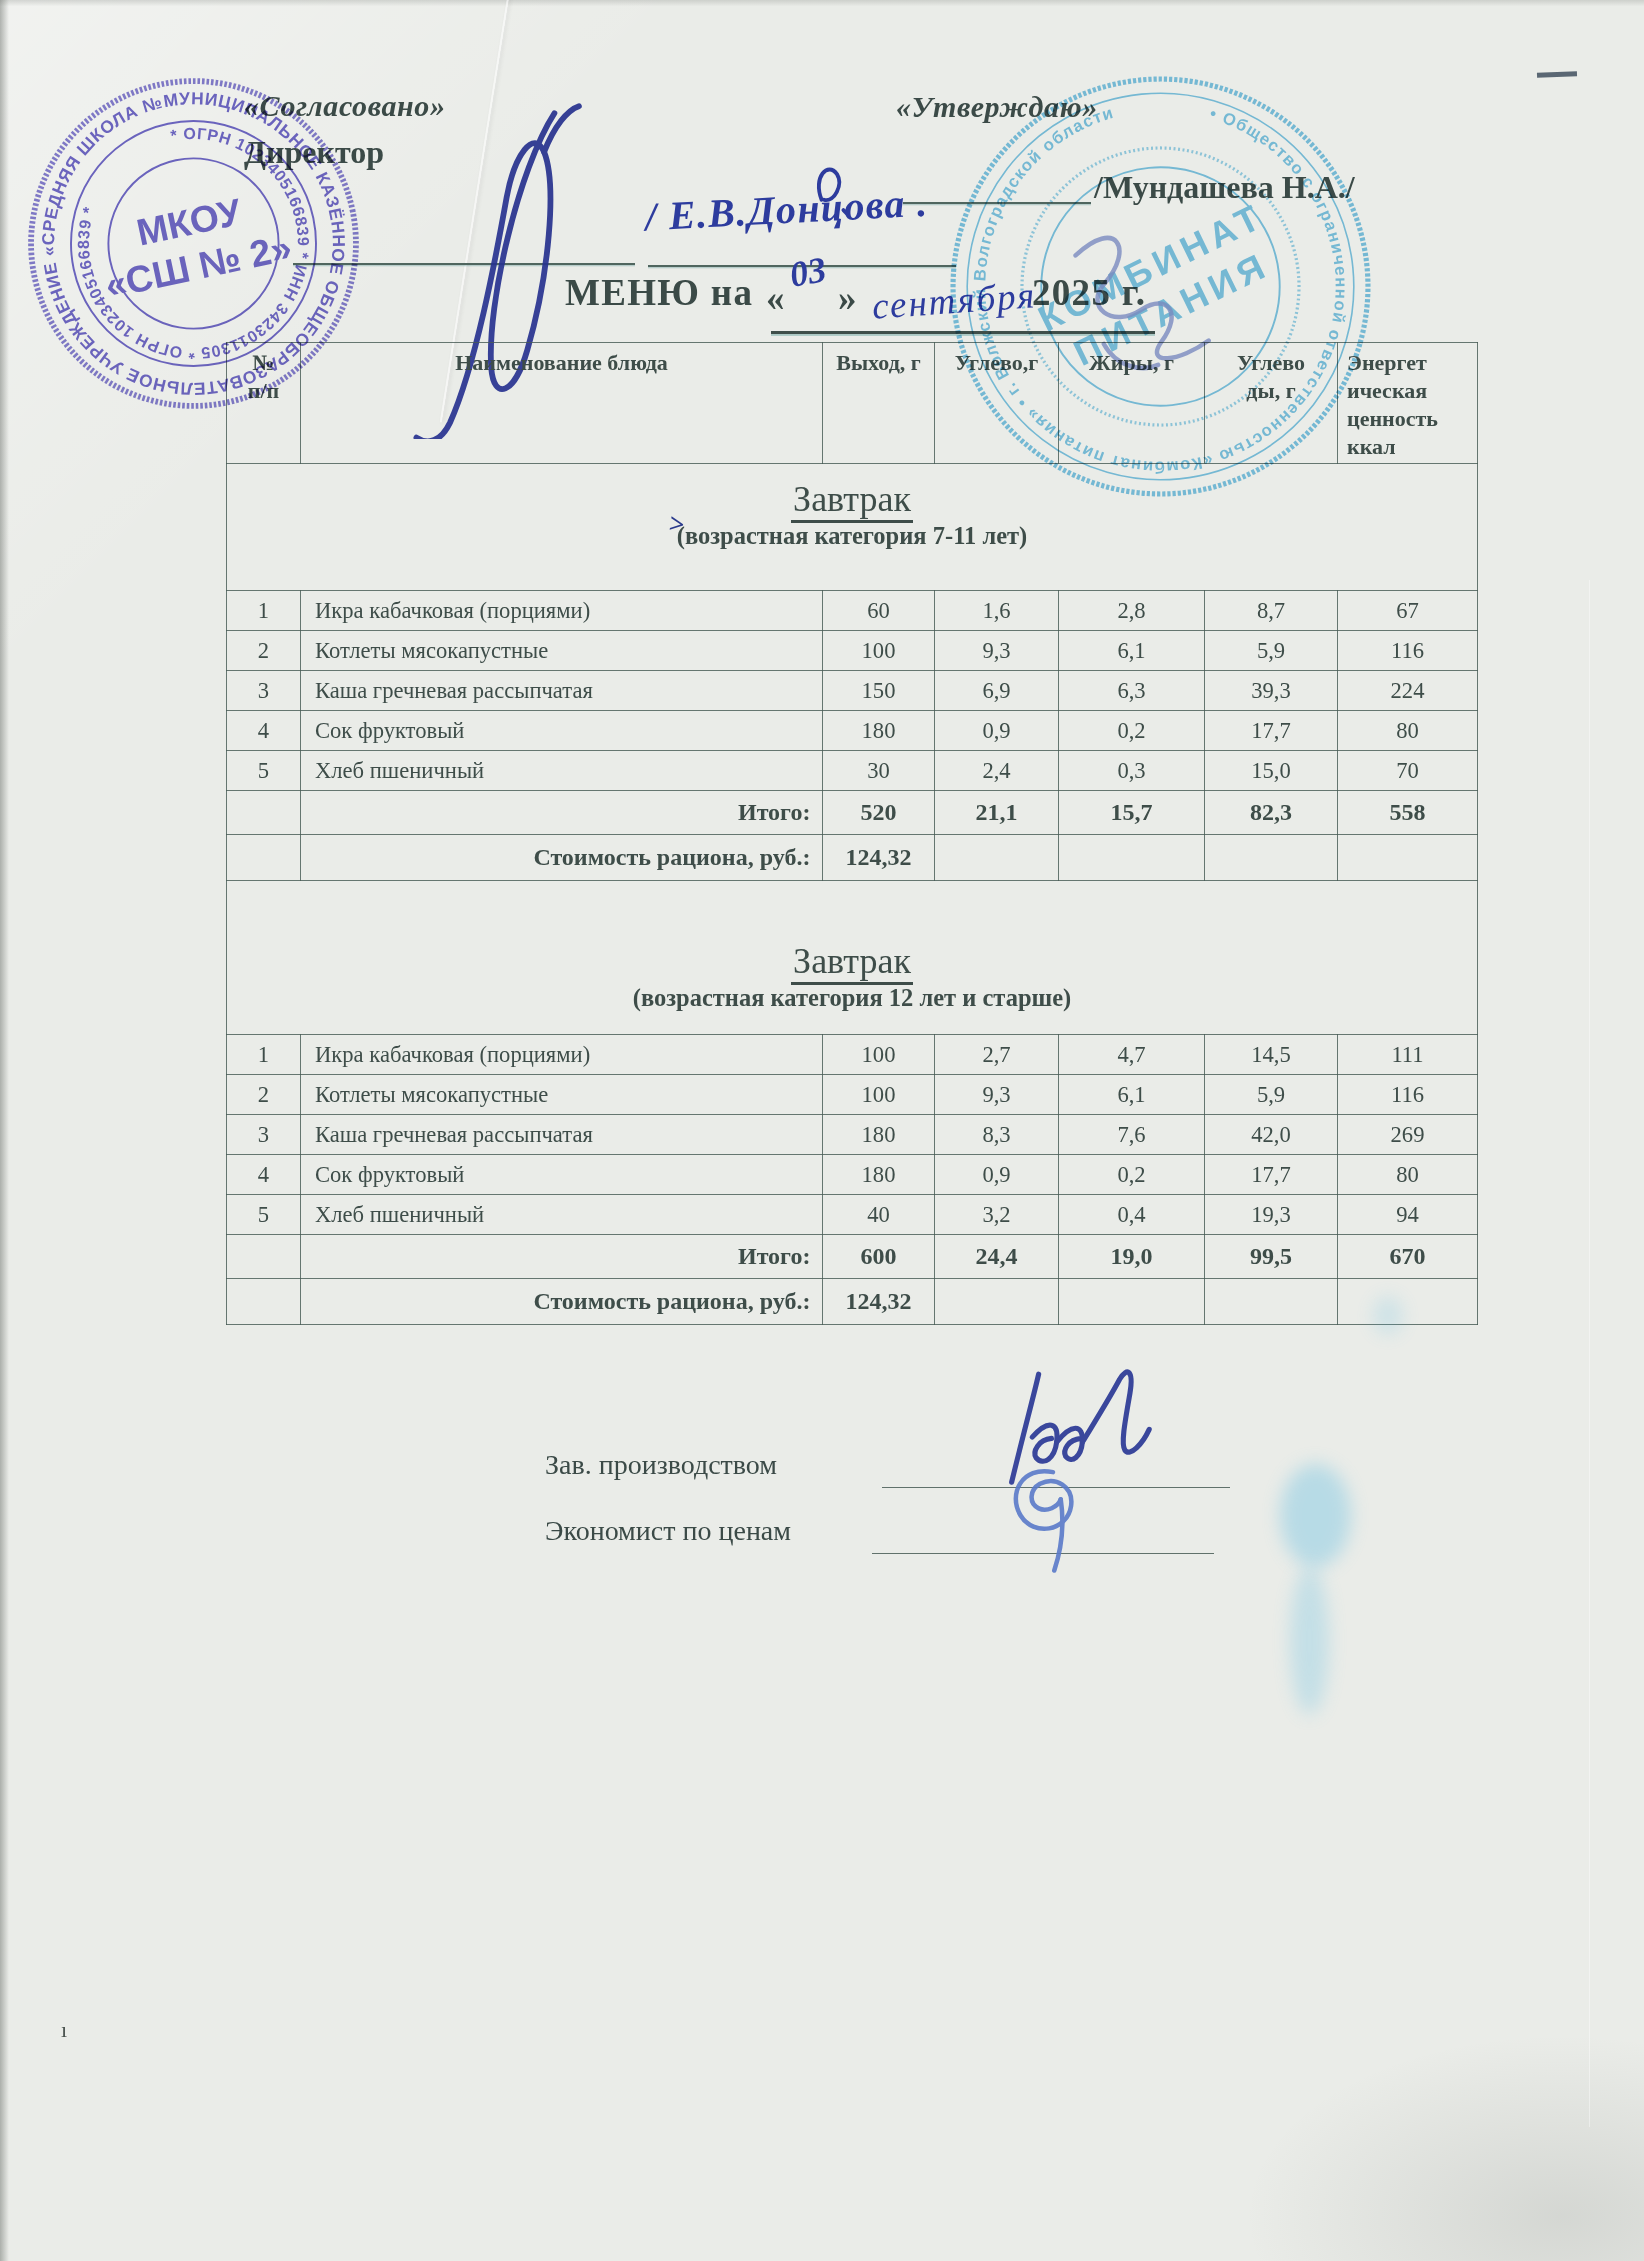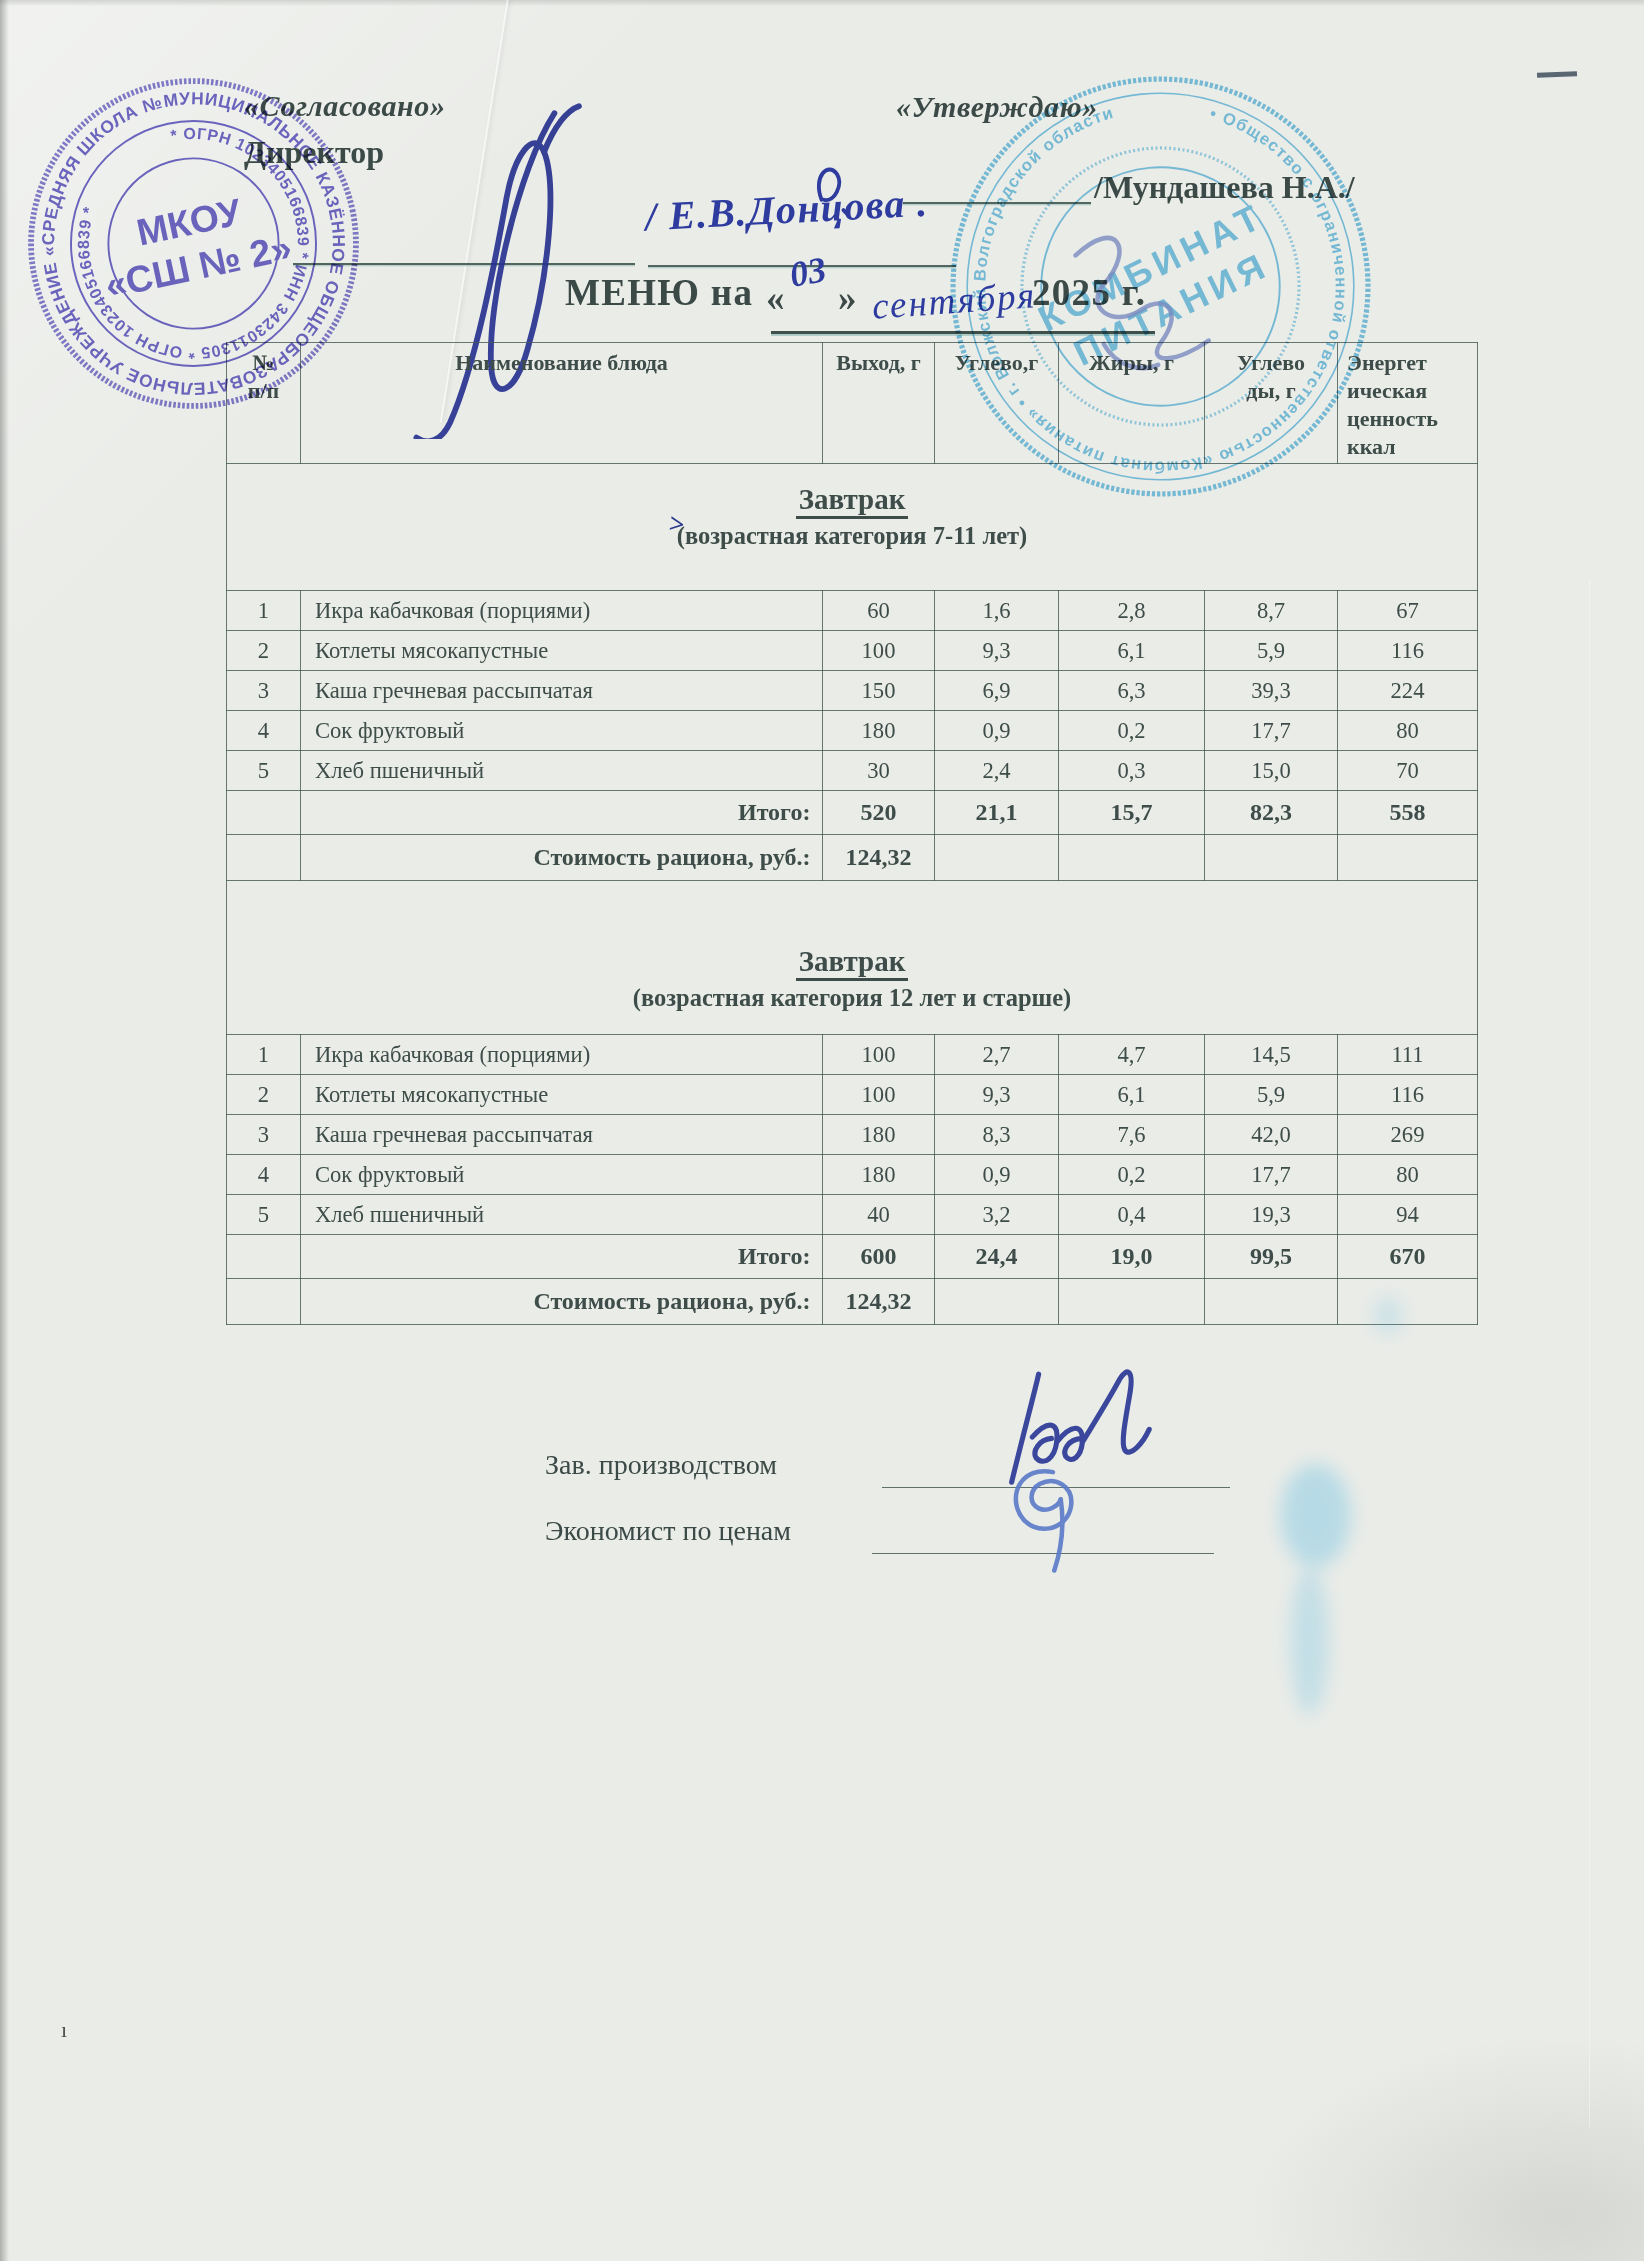--- a/index.html
+++ b/index.html
@@ -22,21 +22,21 @@
   
   table.menu{
     border-collapse:collapse; table-layout:fixed;
     width:1251px; font-family:"Liberation Serif", serif; color:#3e4d49;
   }
   table.menu td{border:1.3px solid rgba(72,92,85,.82); overflow:hidden;}
   table.menu{border:1.9px solid rgba(62,82,76,.9);}
   tr.hdr td{vertical-align:top; text-align:center; font-weight:bold; font-size:22px; line-height:28px; padding-top:6.4px;}
   tr.band1 td{height:108px; vertical-align:top; text-align:center;}
   tr.band2 td{height:130px; vertical-align:bottom; text-align:center; padding-bottom:22px;}
-  .sec-title{font-size:29px; font-weight:bold; line-height:36px;}
+  .sec-title{font-size:36px; font-weight:normal; line-height:36px;}
   .sec-title span{border-bottom:3.2px solid #3e4d49; padding:0 2.6px 1.3px 2.6px;}
   .sec-sub{font-size:24.5px; font-weight:bold; margin-top:5.2px;}
   tr.data td{height:37px; font-size:22.6px; text-align:center;}
   tr.data td.name{text-align:left; padding-left:14px;}
   tr.total td{height:41px; font-size:24px; font-weight:bold; text-align:center;}
   tr.total td.lbl{text-align:right; padding-right:11.6px;}
   tr.cost td{height:43px; font-size:24px; font-weight:bold; text-align:center;}
   tr.cost td.lbl{text-align:right; padding-right:11.6px;}
   
   .sig-label{font-size:30px; font-weight:bold; font-style:italic; letter-spacing:0.6px;}

